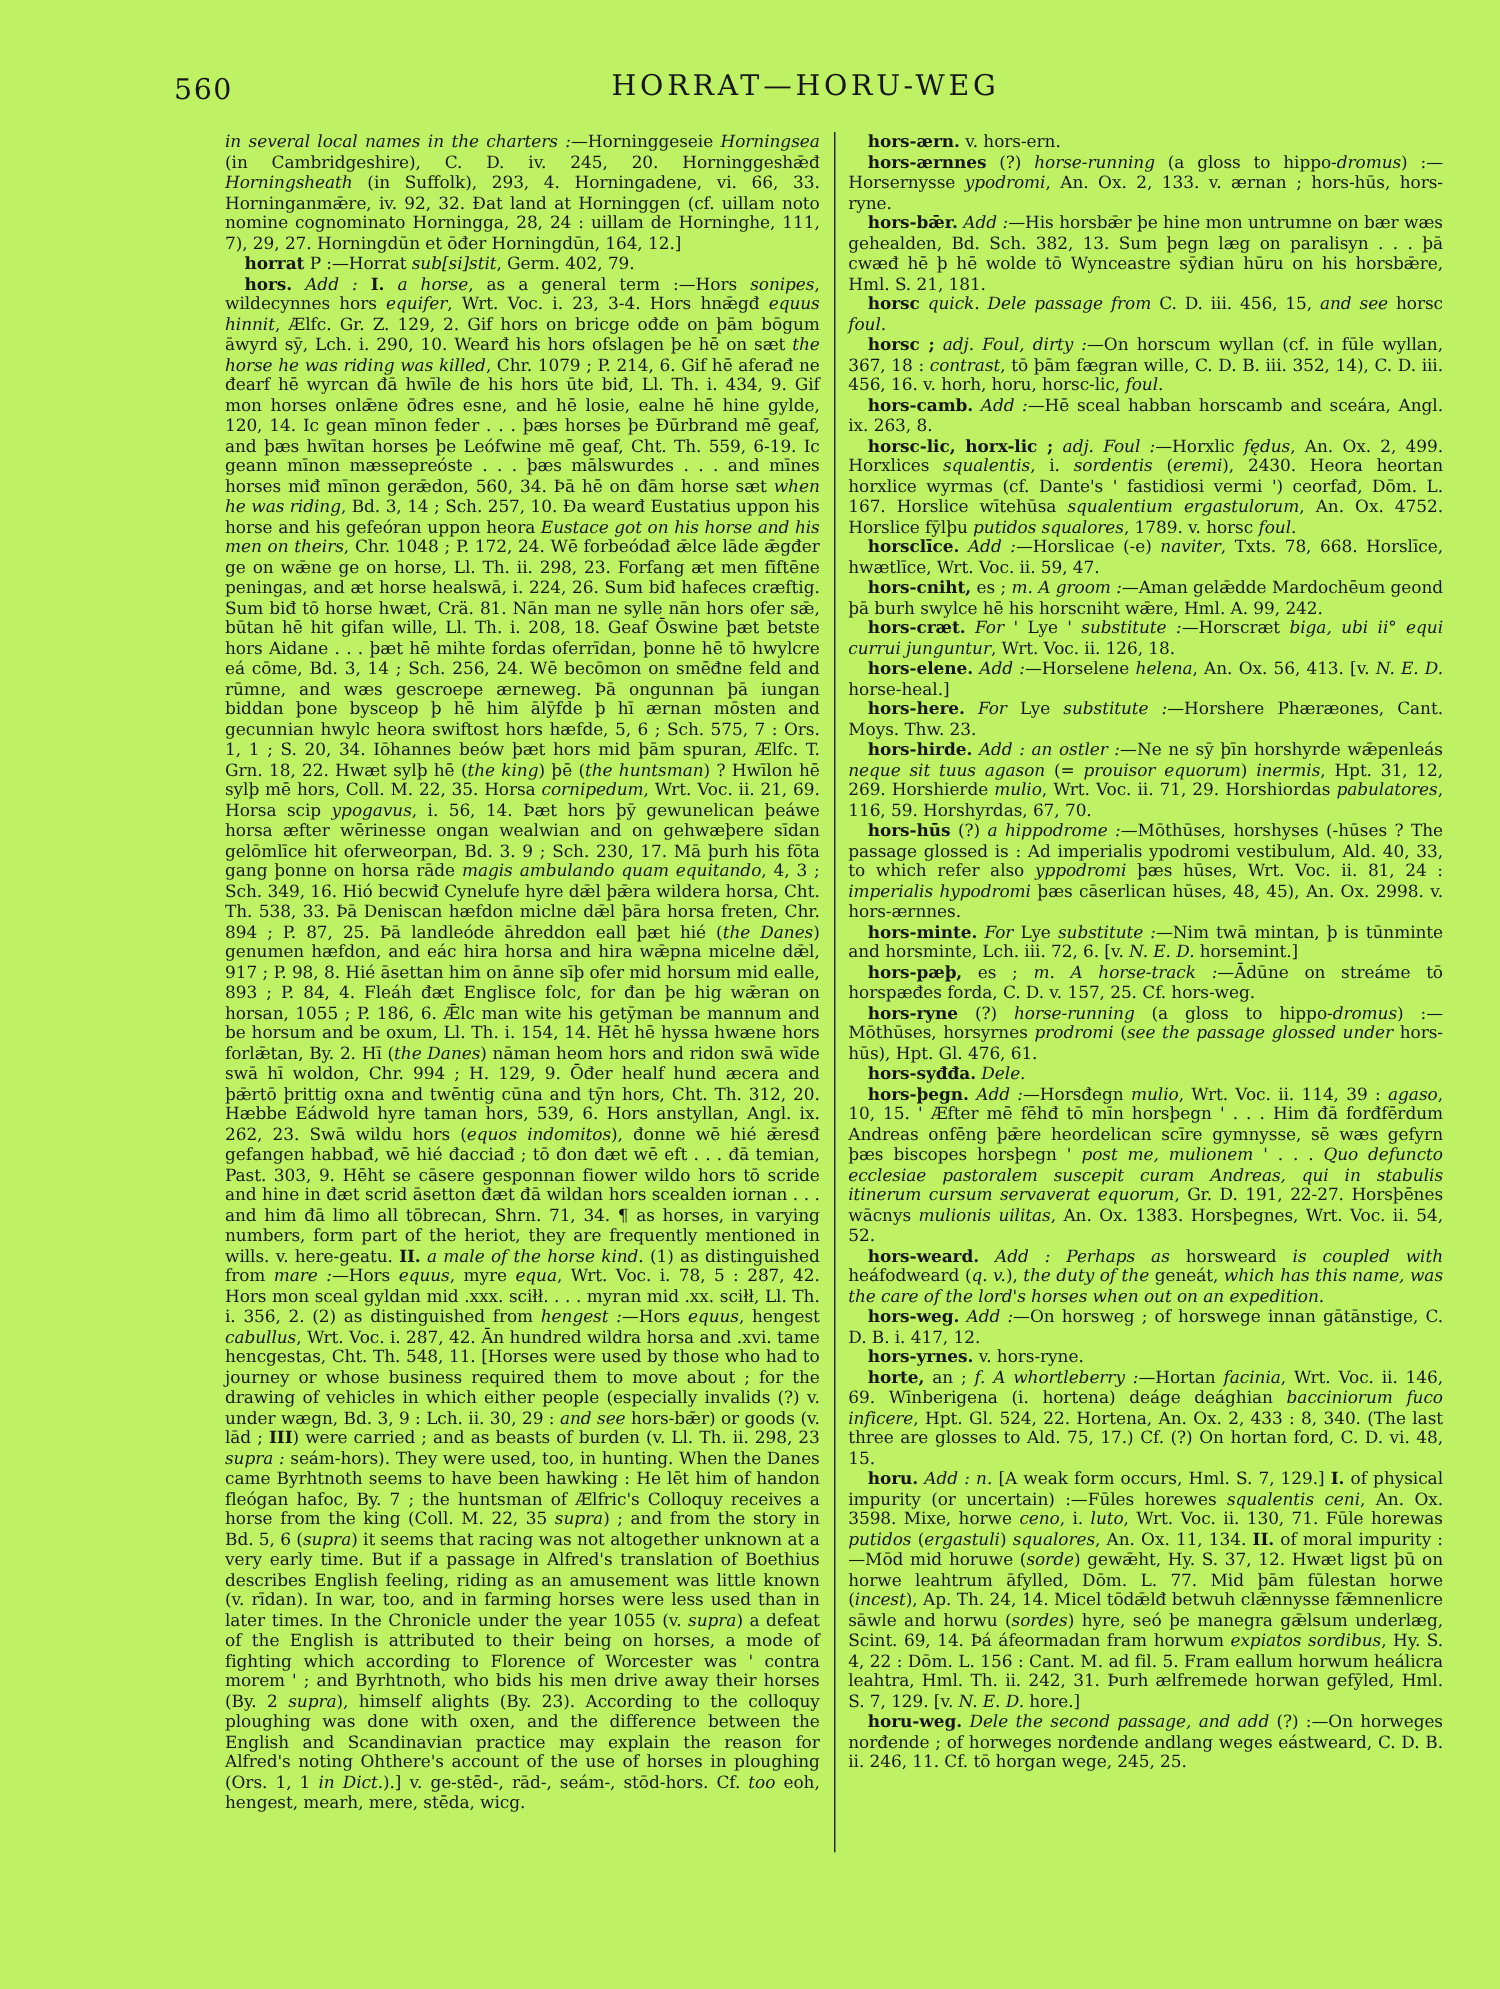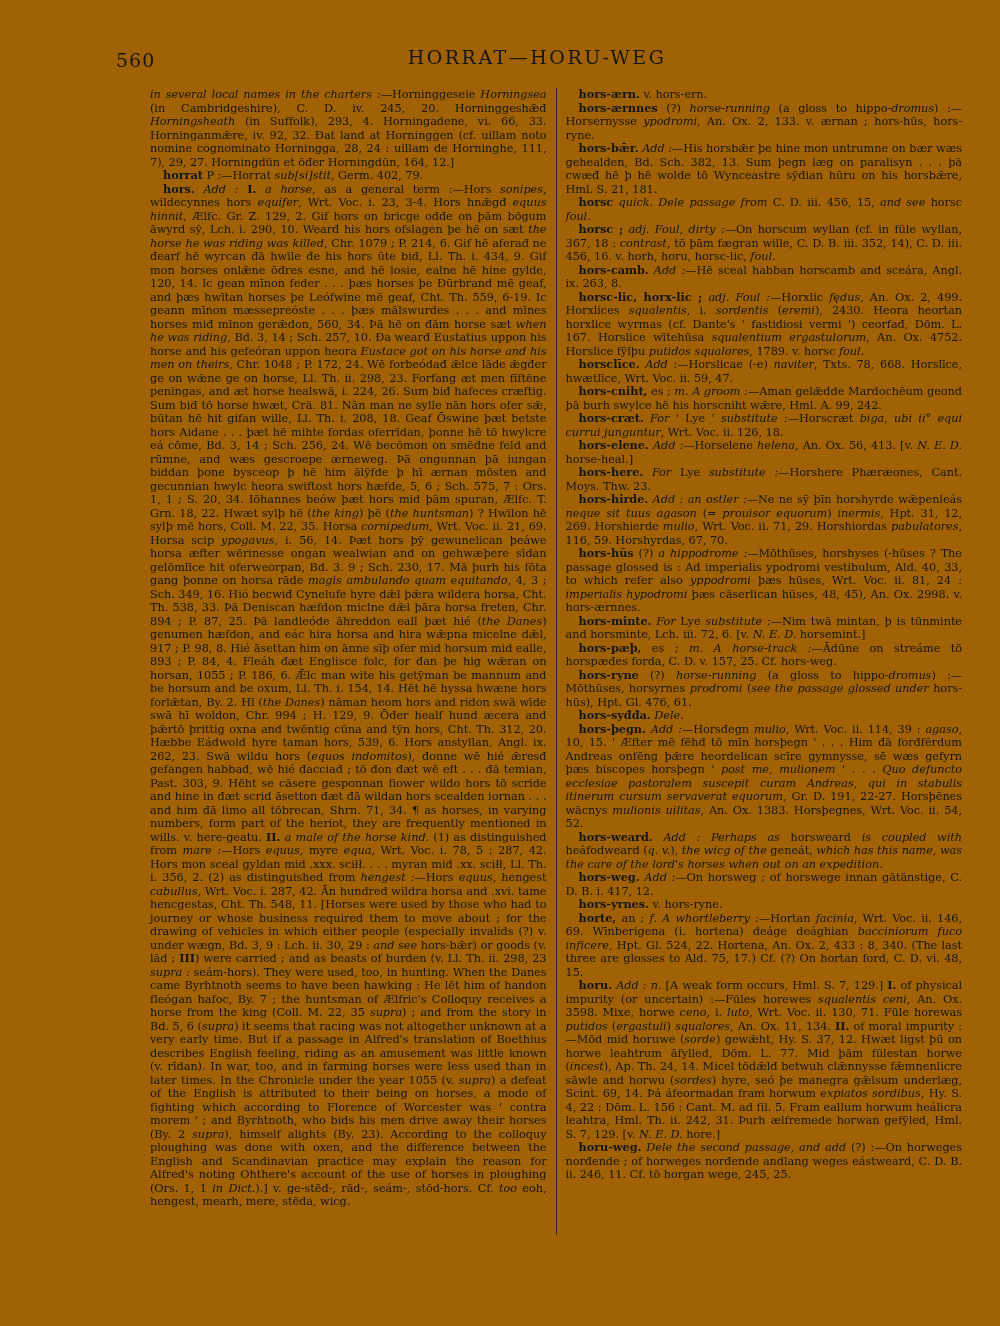--- a/index.html
+++ b/index.html
@@ -1,19 +1,19 @@
 <!DOCTYPE html>
 <html><head>
 <meta charset="utf-8">
 <style>
   html, body { margin:0; padding:0; background:#ffffff; }
   .page {
     position:relative;
     width:1000px; height:1326px;
-    background:#a16207;
+    background:#bef264;
     color:#161616;
     font-family:"DejaVu Serif", serif;
     box-sizing:border-box;
     overflow:hidden;
   }
   .page-head { position:absolute; top:46px; left:114px; right:40px; height:30px; }
   .page-num { position:absolute; left:2px; top:3px; font-size:19px; letter-spacing:1px; }
   .running-title {
     position:absolute; left:0; right:0; top:0; margin:0;
     text-align:center; font-size:19px; font-weight:normal; letter-spacing:2.5px;
@@ -63,21 +63,21 @@
         <p class="entry"><b>hors-cræt.</b> <i>For</i> ' Lye ' <i>substitute :</i>—Horscræt <i>biga, ubi ii° equi currui junguntur</i>, Wrt. Voc. ii. 126, 18.</p>
         <p class="entry"><b>hors-elene.</b> <i>Add :</i>—Horselene <i>helena</i>, An. Ox. 56, 413. [v. <i>N. E. D.</i> horse-heal.]</p>
         <p class="entry"><b>hors-here.</b> <i>For</i> Lye <i>substitute :</i>—Horshere Phæræones, Cant. Moys. Thw. 23.</p>
         <p class="entry"><b>hors-hirde.</b> <i>Add : an ostler :</i>—Ne ne sȳ þīn horshyrde wǣpenleás <i>neque sit tuus agason</i> (= <i>prouisor equorum</i>) <i>inermis</i>, Hpt. 31, 12, 269. Horshierde <i>mulio</i>, Wrt. Voc. ii. 71, 29. Horshiordas <i>pabulatores</i>, 116, 59. Horshyrdas, 67, 70.</p>
         <p class="entry"><b>hors-hūs</b> (?) <i>a hippodrome :</i>—Mōthūses, horshyses (-hūses ? The passage glossed is : Ad imperialis ypodromi vestibulum, Ald. 40, 33, to which refer also <i>yppodromi</i> þæs hūses, Wrt. Voc. ii. 81, 24 : <i>imperialis hypodromi</i> þæs cāserlican hūses, 48, 45), An. Ox. 2998. v. hors-ærnnes.</p>
         <p class="entry"><b>hors-minte.</b> <i>For</i> Lye <i>substitute :</i>—Nim twā mintan, þ is tūnminte and horsminte, Lch. iii. 72, 6. [v. <i>N. E. D.</i> horsemint.]</p>
         <p class="entry"><b>hors-pæþ,</b> es ; <i>m. A horse-track :</i>—Ādūne on streáme tō horspæđes forda, C. D. v. 157, 25. Cf. hors-weg.</p>
         <p class="entry"><b>hors-ryne</b> (?) <i>horse-running</i> (a gloss to hippo-<i>dromus</i>) :—Mōthūses, horsyrnes <i>prodromi</i> (<i>see the passage glossed under</i> hors-hūs), Hpt. Gl. 476, 61.</p>
         <p class="entry"><b>hors-syđđa.</b> <i>Dele.</i></p>
         <p class="entry"><b>hors-þegn.</b> <i>Add :</i>—Horsđegn <i>mulio</i>, Wrt. Voc. ii. 114, 39 : <i>agaso</i>, 10, 15. ' Æfter mē fēhđ tō mīn horsþegn ' . . . Him đā forđfērdum Andreas onfēng þǣre heordelican scīre gymnysse, sē wæs gefyrn þæs biscopes horsþegn ' <i>post me, mulionem</i> ' . . . <i>Quo defuncto ecclesiae pastoralem suscepit curam Andreas, qui in stabulis itinerum cursum servaverat equorum</i>, Gr. D. 191, 22-27. Horsþēnes wācnys <i>mulionis uilitas</i>, An. Ox. 1383. Horsþegnes, Wrt. Voc. ii. 54, 52.</p>
-        <p class="entry"><b>hors-weard.</b> <i>Add : Perhaps as</i> horsweard <i>is coupled with</i> heáfodweard (<i>q. v.</i>), <i>the wicg of the</i> geneát, <i>which has this name, was the care of the lord's horses when out on an expedition.</i></p>
+        <p class="entry"><b>hors-weard.</b> <i>Add : Perhaps as</i> horsweard <i>is coupled with</i> heáfodweard (<i>q. v.</i>), <i>the duty of the</i> geneát, <i>which has this name, was the care of the lord's horses when out on an expedition.</i></p>
         <p class="entry"><b>hors-weg.</b> <i>Add :</i>—On horsweg ; of horswege innan gātānstige, C. D. B. i. 417, 12.</p>
         <p class="entry"><b>hors-yrnes.</b> v. hors-ryne.</p>
         <p class="entry"><b>horte,</b> an ; <i>f. A whortleberry :</i>—Hortan <i>facinia</i>, Wrt. Voc. ii. 146, 69. Wīnberigena (i. hortena) deáge deághian <i>bacciniorum fuco inficere</i>, Hpt. Gl. 524, 22. Hortena, An. Ox. 2, 433 : 8, 340. (The last three are glosses to Ald. 75, 17.) Cf. (?) On hortan ford, C. D. vi. 48, 15.</p>
         <p class="entry"><b>horu.</b> <i>Add : n.</i> [A weak form occurs, Hml. S. 7, 129.] <b>I.</b> of physical impurity (or uncertain) :—Fūles horewes <i>squalentis ceni</i>, An. Ox. 3598. Mixe, horwe <i>ceno</i>, i. <i>luto</i>, Wrt. Voc. ii. 130, 71. Fūle horewas <i>putidos</i> (<i>ergastuli</i>) <i>squalores</i>, An. Ox. 11, 134. <b>II.</b> of moral impurity :—Mōd mid horuwe (<i>sorde</i>) gewǣht, Hy. S. 37, 12. Hwæt ligst þū on horwe leahtrum āfylled, Dōm. L. 77. Mid þām fūlestan horwe (<i>incest</i>), Ap. Th. 24, 14. Micel tōdǣlđ betwuh clǣnnysse fǣmnenlicre sāwle and horwu (<i>sordes</i>) hyre, seó þe manegra gǣlsum underlæg, Scint. 69, 14. Þá áfeormadan fram horwum <i>expiatos sordibus</i>, Hy. S. 4, 22 : Dōm. L. 156 : Cant. M. ad fil. 5. Fram eallum horwum heálicra leahtra, Hml. Th. ii. 242, 31. Þurh ælfremede horwan gefȳled, Hml. S. 7, 129. [v. <i>N. E. D.</i> hore.]</p>
         <p class="entry"><b>horu-weg.</b> <i>Dele the second passage, and add</i> (?) :—On horweges norđende ; of horweges norđende andlang weges eástweard, C. D. B. ii. 246, 11. Cf. tō horgan wege, 245, 25.</p>
       </section>
   </main>
 </div>
 
 </body></html>

